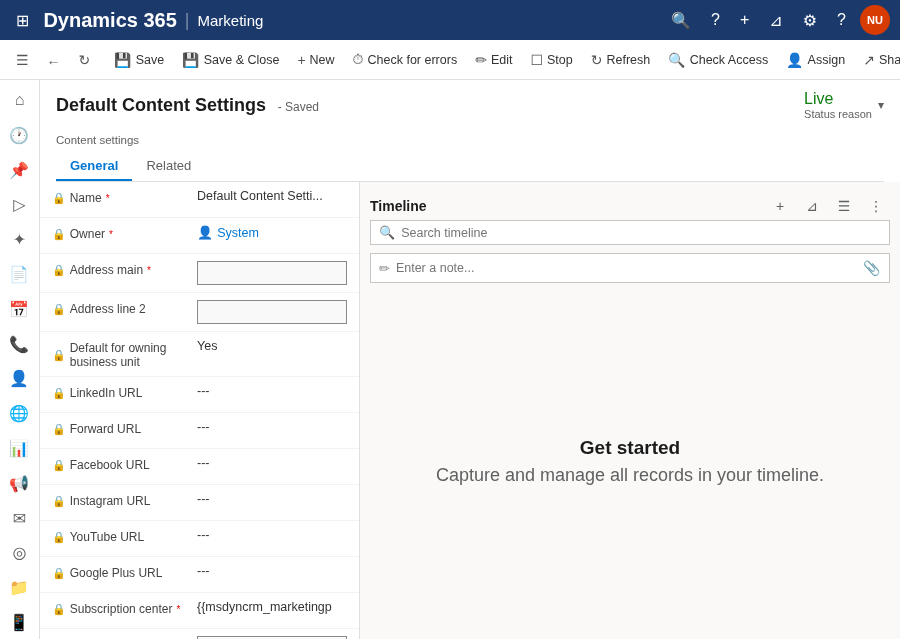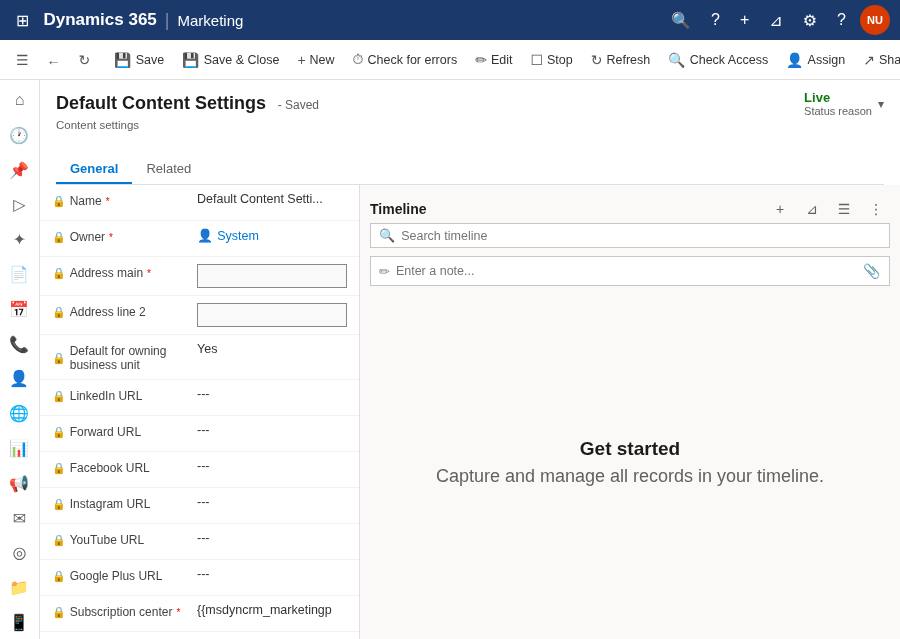--- a/index.html
+++ b/index.html
@@ -17,21 +17,21 @@
     }
     .top-nav-waffle {
       color: white;
       font-size: 16px;
       cursor: pointer;
       padding: 4px;
     }
     .top-nav-brand {
       color: white;
       font-weight: 600;
-      font-size: 17px;
+      font-size: 20px;
     }
     .top-nav-divider {
       color: rgba(255,255,255,0.4);
       font-size: 18px;
     }
     .top-nav-module {
       color: white;
       font-size: 15px;
     }
     .top-nav-spacer { flex: 1; }
@@ -137,36 +137,36 @@
       align-items: center;
       gap: 6px;
       cursor: pointer;
     }
     .status-label {
       font-size: 11px;
       color: #616161;
       text-align: right;
     }
     .status-value {
-      font-size: 13px;
-      font-weight: 700;
+      font-size: 16px;
+      font-weight: 400;
       color: #107c10;
     }
     .page-subtitle {
       font-size: 11.5px;
       color: #616161;
-      margin-top: 2px;
+      margin-top: 14px;
     }
 
     
     .tabs {
       display: flex;
       gap: 0;
       border-bottom: 1px solid #e1dfdd;
-      margin-top: 24px;
+      margin-top: 6px;
     }
     .tab {
       padding: 6px 14px;
       font-size: 13px;
       cursor: pointer;
       color: #616161;
       border-bottom: 2px solid transparent;
     }
     .tab.active {
       color: #0078d4;

